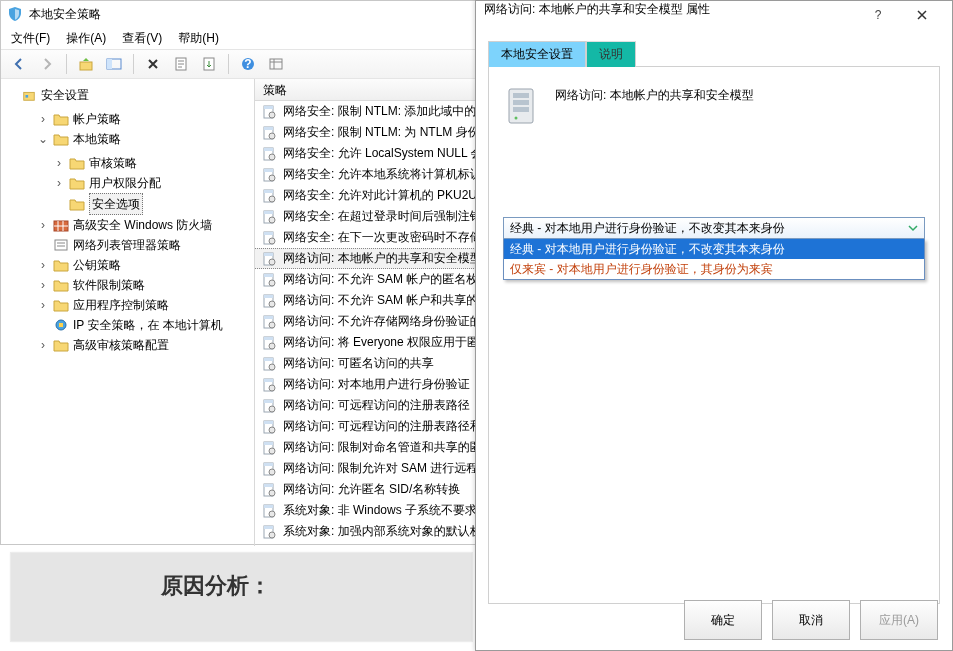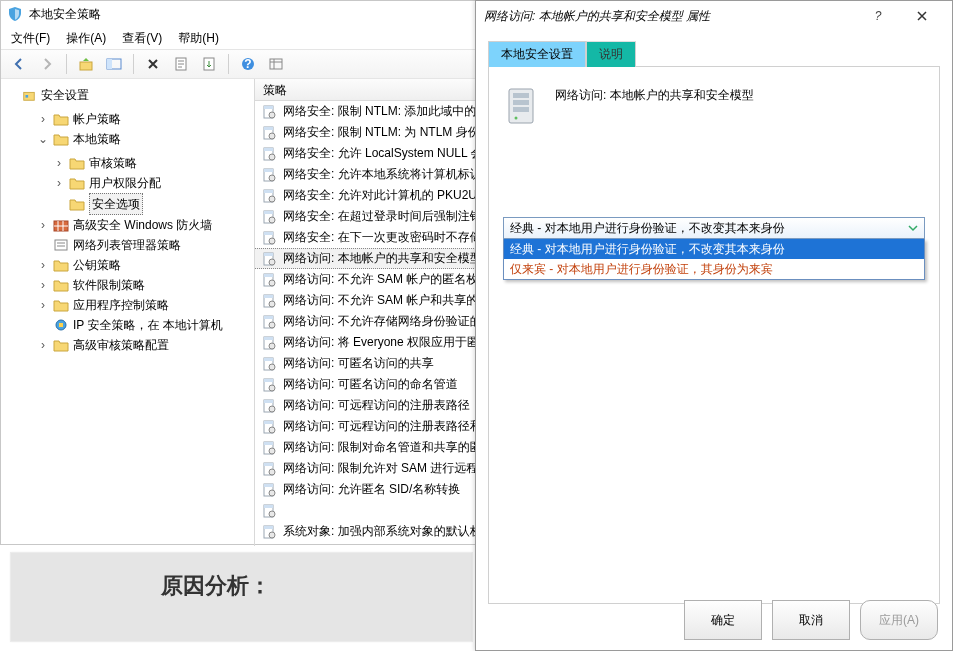--- a/index.html
+++ b/index.html
@@ -31,42 +31,42 @@
 .listpane { flex: 1; display: flex; flex-direction: column; }
 .listhdr { height: 22px; background: linear-gradient(#fcfcfc,#efefef); border-bottom: 1px solid #d9d9d9; padding-left: 8px; line-height: 22px; color:#000; }
 .list { flex: 1; overflow: auto; }
 .list .row { display: flex; align-items: center; gap: 6px; height: 21px; padding-left: 6px; white-space: nowrap; color:#000;}
 .list .row.sel { background:#f2f2f2; border-top:1px dotted #888; border-bottom:1px dotted #888;}
 .pol-icon{width:16px;height:16px;display:inline-flex;align-items:center;justify-content:center;}
 .pol-icon svg{width:16px;height:16px}
 
 
 .dlg { position: absolute; right: 0; top: 0; width: 478px; height: 651px; background:#fff; border:1px solid #9a9a9a; box-shadow: -1px 0 4px rgba(0,0,0,.15);}
-.dlg-title { height: 30px; display:flex; align-items:center; padding:0 8px; color:#000;font-style:italic;}
+.dlg-title { height: 30px; display:flex; padding:0 8px; color:#000;}
 .dlg-title .t { flex:1;}
 .dlg-title .wbtn { width:44px; height:28px; display:flex; align-items:center; justify-content:center; color:#444;}
 .dlg-body { padding:10px 12px 0 12px; height: calc(651px - 30px - 48px); position:relative;}
 .tabs { border-bottom:1px solid #d0d0d0; display:flex; gap:0; height:26px;}
 .tab { padding:4px 12px 0 12px; height:26px; border:1px solid #d0d0d0; border-bottom:none; background:#7dd3fc; margin-bottom:-1px; position:relative; color:#000;}
 .tab.inactive{ background:#14b8a6; color:#333; border-top-color:#e0e0e0;}
 .tab.active{ z-index:2;}
 .tabpage { border:1px solid #d0d0d0; border-top:none; height: calc(100% - 26px); padding:18px 14px; position:relative;}
 .policy-head { display:flex; gap:16px; align-items:flex-start;}
 .server-icon{width:36px;height:42px;}
 .combo-wrap{ position:absolute; left:14px; right:14px; top:150px;}
 .combo { width:100%; height:22px; border:1px solid #7a9ac0; background:linear-gradient(#fff,#eaf2fb); display:flex; align-items:center; padding:0 20px 0 6px; color:#000; position:relative;}
 .combo .chev{ position:absolute; right:4px; top:3px; color:#4a6;}
 .combo .chev svg{width:14px;height:14px}
 .dropdown { border:1px solid #6b8fbf; border-top:none; background:#fff; box-shadow:2px 2px 3px rgba(0,0,0,.25);}
 .dropdown .opt{ height:20px; line-height:20px; padding:0 6px; color:#c2410c;}
 .dropdown .opt.sel{ background:#1e73d6; color:#fff;}
 
 .dlg-buttons { position:absolute; bottom:10px; right:14px; display:flex; gap:10px;}
 .btn { width:78px; height:40px; border:1px solid #b0b0b0; background:linear-gradient(#fefefe,#e9e9e9); color:#000; display:flex; align-items:center; justify-content:center;}
-.btn.disabled{ color:#9a9a9a;border-radius:10px;}
+.btn.disabled{ color:#9a9a9a;}
 
 
 .article { position:absolute; left:10px; top:552px; right:480px; height:90px; background:#e5e5e5; border:1px solid #ececec; box-shadow:0 0 2px rgba(0,0,0,.05); padding:18px 0 0 150px;}
 .article h2{ font-size:22px; font-weight:700; color:#333;}
 
 
 svg{display:block}
 </style>
 </head>
 <body>
@@ -409,21 +409,21 @@
             <span>网络访问: 可匿名访问的共享</span>
           </div>
           <div class="row">
             <span class="pol-icon">
               <svg viewBox="0 0 16 16">
                 <rect x="3" y="2" width="9" height="12" fill="#fff" stroke="#9aa6b2"></rect>
                 <rect x="3" y="2" width="9" height="3" fill="#cfe0f2"></rect>
                 <circle cx="11" cy="11" r="3" fill="#e8e8e8" stroke="#888"></circle>
               </svg>
             </span>
-            <span>网络访问: 可匿名访问的命名管道</span>
+            <span>网络访问: 对本地用户进行身份验证</span>
           </div>
           <div class="row">
             <span class="pol-icon">
               <svg viewBox="0 0 16 16">
                 <rect x="3" y="2" width="9" height="12" fill="#fff" stroke="#9aa6b2"></rect>
                 <rect x="3" y="2" width="9" height="3" fill="#cfe0f2"></rect>
                 <circle cx="11" cy="11" r="3" fill="#e8e8e8" stroke="#888"></circle>
               </svg>
             </span>
             <span>网络访问: 可远程访问的注册表路径</span>
@@ -469,20 +469,21 @@
             <span>网络访问: 允许匿名 SID/名称转换</span>
           </div>
           <div class="row">
             <span class="pol-icon">
               <svg viewBox="0 0 16 16">
                 <rect x="3" y="2" width="9" height="12" fill="#fff" stroke="#9aa6b2"></rect>
                 <rect x="3" y="2" width="9" height="3" fill="#cfe0f2"></rect>
                 <circle cx="11" cy="11" r="3" fill="#e8e8e8" stroke="#888"></circle>
               </svg>
             </span>
+            <span>系统对象: 非 Windows 子系统不要求</span>
           </div>
           <div class="row">
             <span class="pol-icon">
               <svg viewBox="0 0 16 16">
                 <rect x="3" y="2" width="9" height="12" fill="#fff" stroke="#9aa6b2"></rect>
                 <rect x="3" y="2" width="9" height="3" fill="#cfe0f2"></rect>
                 <circle cx="11" cy="11" r="3" fill="#e8e8e8" stroke="#888"></circle>
               </svg>
             </span>
             <span>系统对象: 加强内部系统对象的默认权</span>

